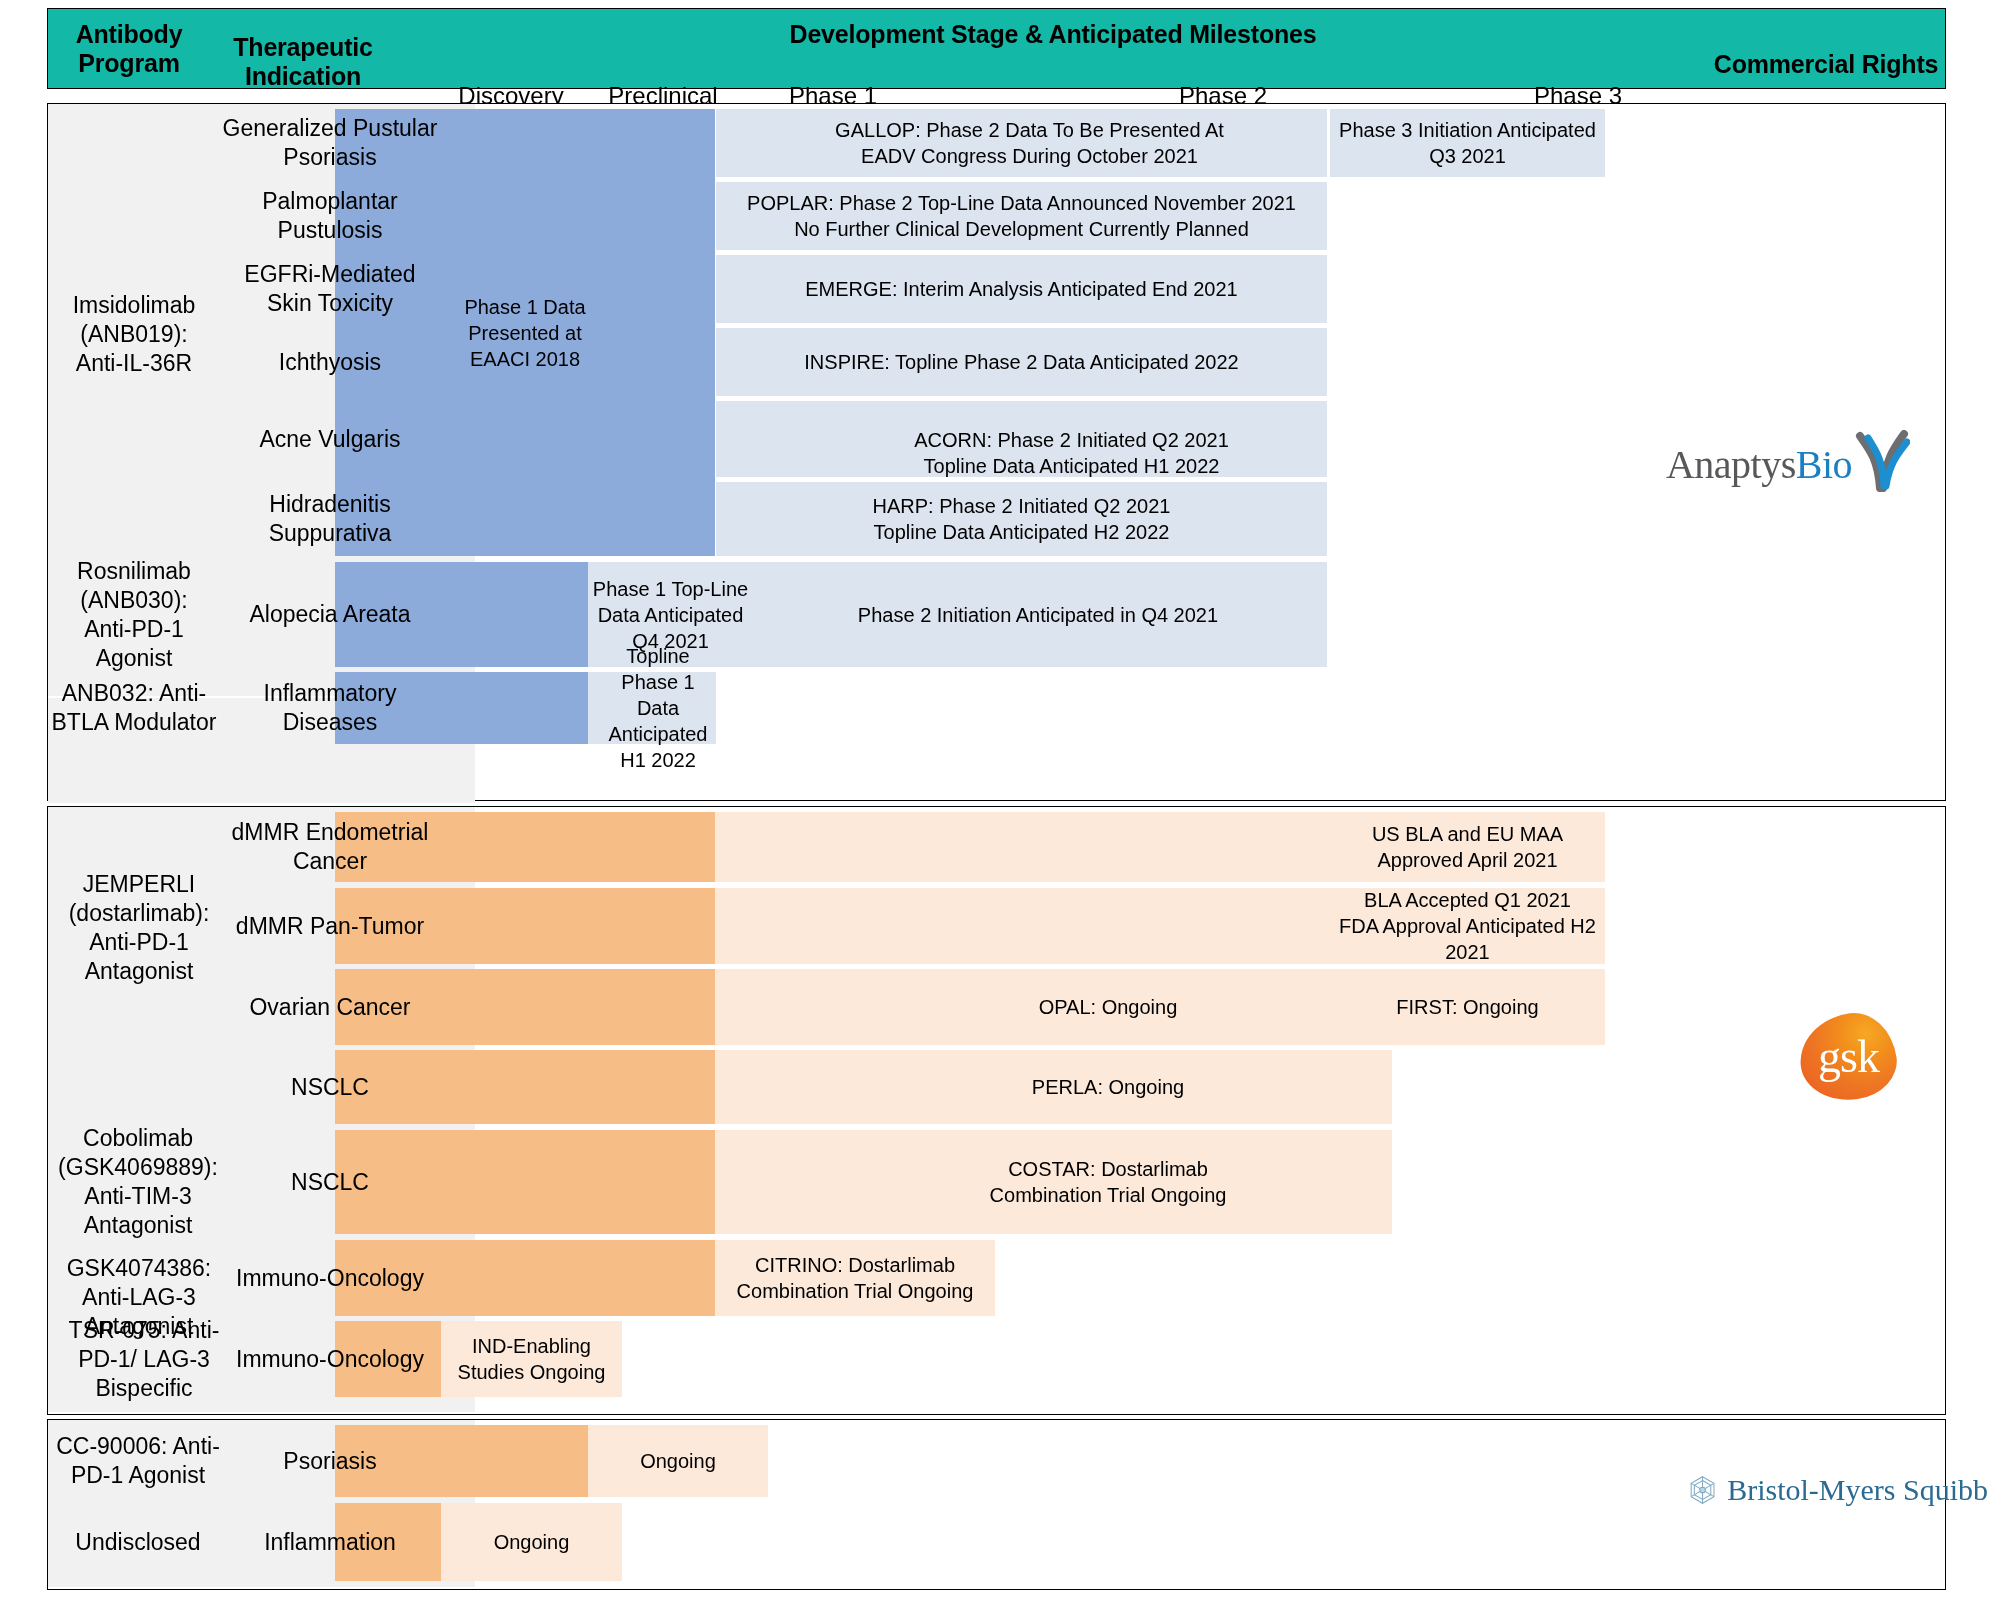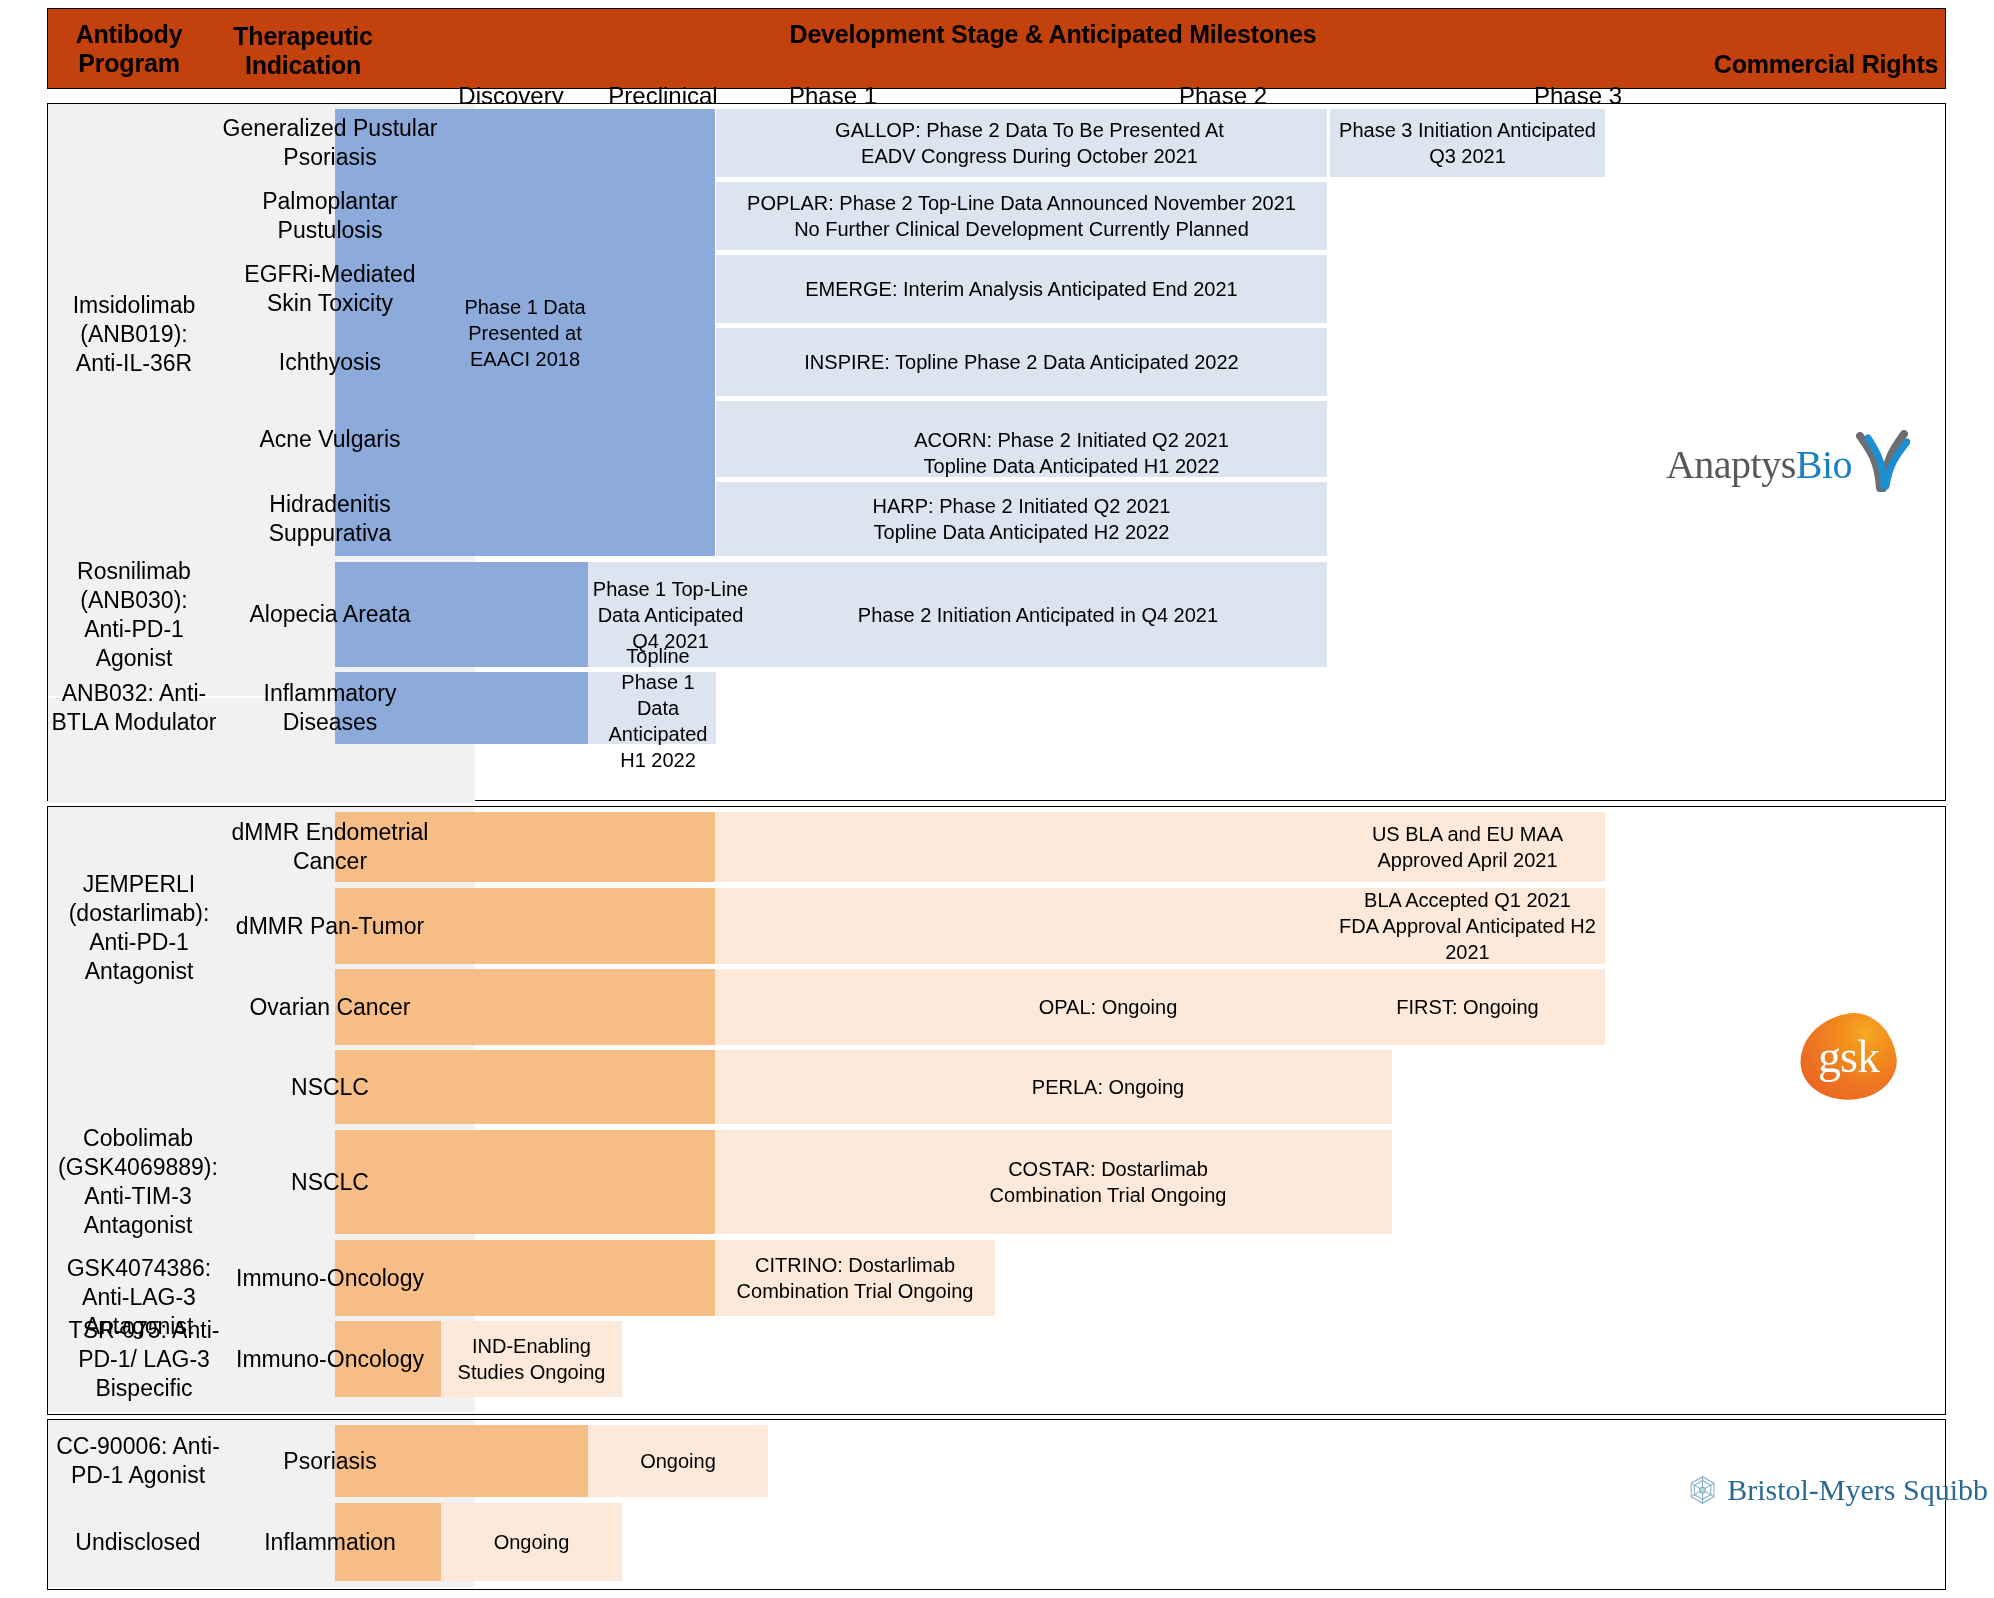--- a/index.html
+++ b/index.html
@@ -16,21 +16,21 @@
     height:1598px;
     background:#fff;
   }
   
   .abs{position:absolute;box-sizing:border-box;}
   .ctr{display:flex;align-items:center;justify-content:center;text-align:center;}
 
   
   .header-band{
     left:47px; top:8px; width:1899px; height:81px;
-    background:#c2410c;
+    background:#14b8a6;
     border:1px solid #000;
   }
   .hdr-bold{
     font-weight:bold; font-size:25px; line-height:29px; letter-spacing:-0.2px;
   }
   .hdr-reg{
     font-weight:normal; font-size:24px; line-height:28px;margin-top:26px;
   }
 
   
@@ -87,21 +87,21 @@
 <body>
 
 <div id="sheet">
 
   <div class="abs header-band">
     <div class="abs ctr hdr-bold" style="left:14px;top:6px;width:134px;height:68px;flex-direction:column;">
       <span>Antibody</span>
       <span>Program</span>
     </div>
 
-    <div class="abs ctr hdr-bold" style="left:160px;top:8px;width:190px;height:68px;flex-direction:column;justify-content:center;">
+    <div class="abs ctr hdr-bold" style="left:160px;top:19px;width:190px;height:68px;flex-direction:column;justify-content:center;">
       <span>Therapeutic</span>
       <span>Indication</span>
     </div>
 
     <div class="abs ctr hdr-bold" style="left:500px;top:8px;width:1010px;height:34px;">Development Stage &amp; Anticipated Milestones</div>
 
     <div class="abs ctr hdr-reg" style="left:383px;top:46px;width:160px;height:30px;">Discovery</div>
     <div class="abs ctr hdr-reg" style="left:530px;top:46px;width:170px;height:30px;">Preclinical</div>
     <div class="abs ctr hdr-reg" style="left:700px;top:46px;width:170px;height:30px;">Phase 1</div>
     <div class="abs ctr hdr-reg" style="left:1090px;top:46px;width:170px;height:30px;">Phase 2</div>

